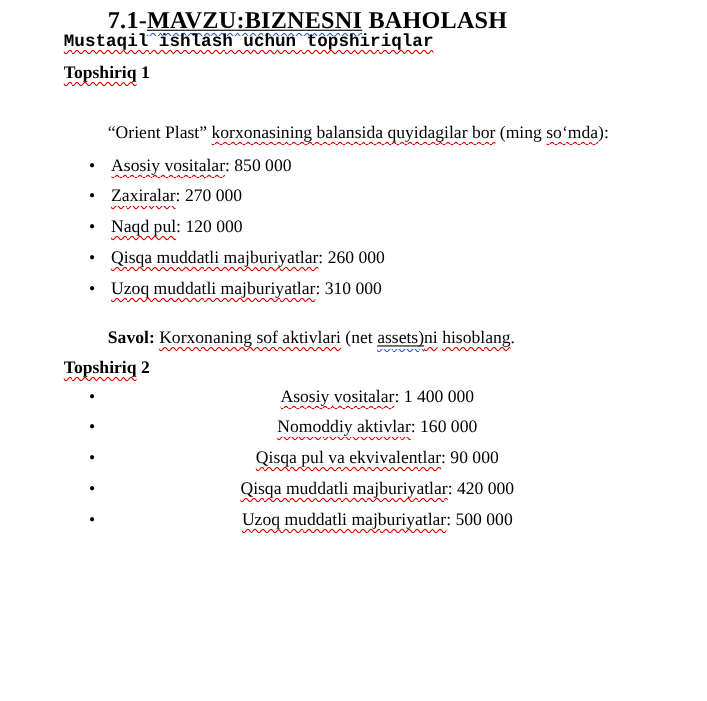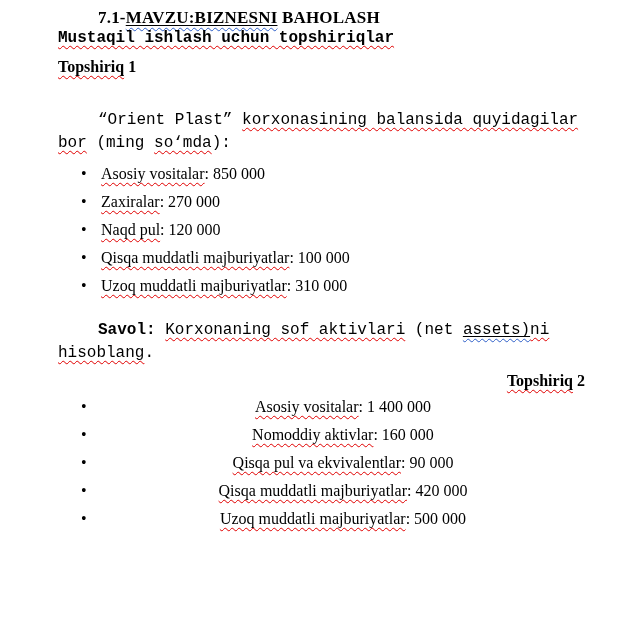--- a/index.html
+++ b/index.html
@@ -9,29 +9,29 @@
     color:#000000;
     font-family:"Liberation Serif","DejaVu Serif",serif;
     font-size:16px;
     overflow:hidden;
   }
   .doc{padding:7px 58px 0 58px;}
   p{margin:0;}
   .title{
     margin-left:40px;
     font-weight:bold;
-    font-size:17px;
+    font-size:22px;
     line-height:21px;
     letter-spacing:0.2px;
   }
   .h2{font-weight:bold;line-height:21px;font-family:Liberation Mono, monospace;}
   .h3{margin-top:7px;font-weight:bold;line-height:21px;}
-  .h3-t2{margin-top:5px;text-align:right;}
+  .h3-t2{margin-top:5px;}
   .para{line-height:23px;}
-  .indent{text-indent:40px;font-family:Liberation Mono, monospace;}
+  .indent{text-indent:40px;}
   .p1{margin-top:32px;}
   .p2{margin-top:7px;}
   .savol{margin-top:19px;}
   ul.blist{list-style:none;margin:5px 0 0 0;padding:0;}
   ul.l2{margin-top:2px;text-align:center;}
   .blist li{position:relative;padding-left:43px;line-height:28px;}
   .blist li::before{
     content:"\2022";
     position:absolute;
     left:23px;
@@ -74,21 +74,21 @@
   <p class="h2"><span class="sb sr">Mustaqil ishlash uchun topshiriqlar</span></p>
 
   <p class="h3"><span class="sb sr">Topshiriq</span><span class="sb"> 1</span></p>
 
   <p class="para indent p1"><span>“Orient Plast” </span><span class="sr">korxonasining balansida quyidagilar bor</span><span> (ming </span><span class="sr">so‘mda</span><span>):</span></p>
 
   <ul class="blist l1">
     <li><span class="sr">Asosiy vositalar</span><span>: 850 000</span></li>
     <li><span class="sr">Zaxiralar</span><span>: 270 000</span></li>
     <li><span class="sr">Naqd pul</span><span>: 120 000</span></li>
-    <li><span class="sr">Qisqa muddatli majburiyatlar</span><span>: 100 000</span></li>
+    <li><span class="sr">Qisqa muddatli majburiyatlar</span><span>: 260 000</span></li>
     <li><span class="sr">Uzoq muddatli majburiyatlar</span><span>: 310 000</span></li>
   </ul>
 
   <p class="para indent savol"><span class="sb">Savol:</span><span> </span><span class="sr">Korxonaning sof aktivlari</span><span> (net </span><span class="su"><span class="sg">assets)</span></span><span class="sr">ni</span><span> </span><span class="sr">hisoblang</span><span>.</span></p>
 
   <p class="h3 h3-t2"><span class="sb sr">Topshiriq</span><span class="sb"> 2</span></p>
 
 
   <ul class="blist l2">
     <li><span class="sr">Asosiy vositalar</span><span>: 1 400 000</span></li>

